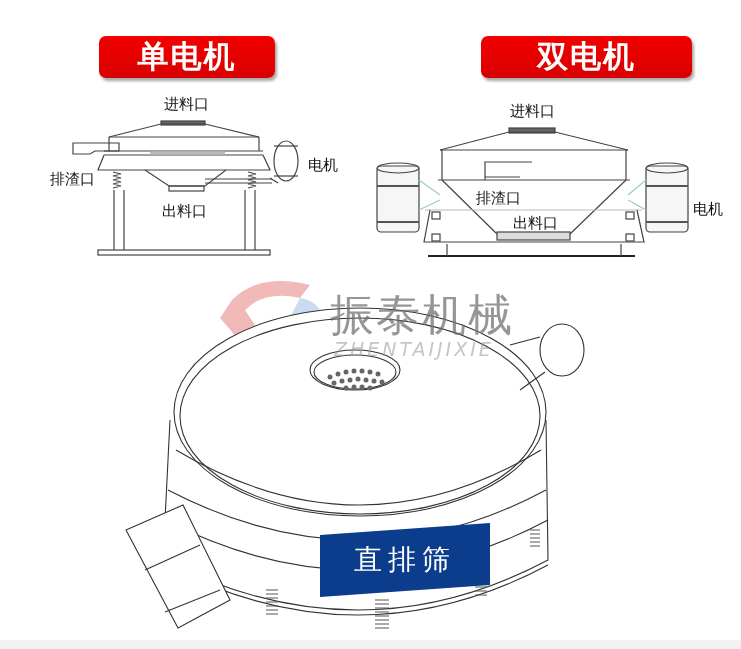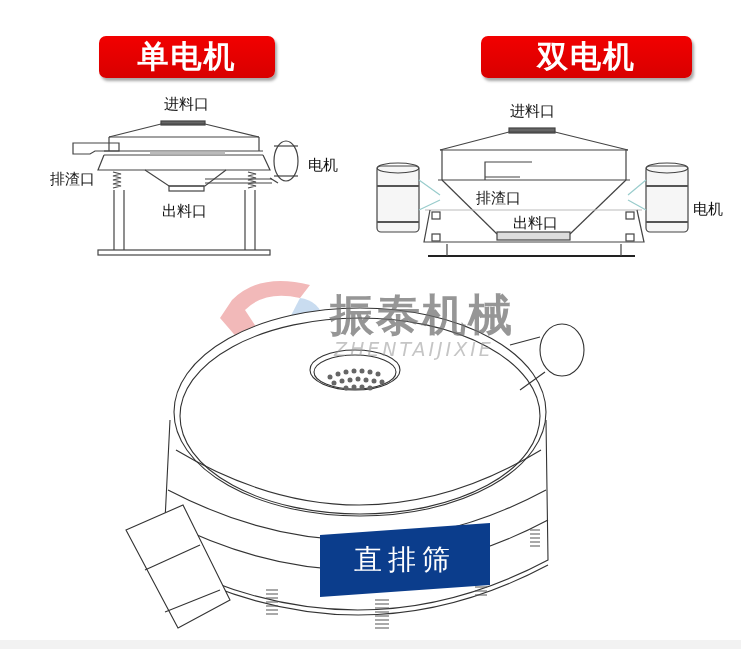--- a/index.html
+++ b/index.html
@@ -7,21 +7,21 @@
          font-family: "DejaVu Sans", sans-serif; }
   .red-badge {
     position: absolute; height: 42px; border-radius: 7px;
     background: linear-gradient(#f20000, #d80000);
     box-shadow: 2px 3px 3px rgba(0,0,0,0.35);
     color: #fff; font-size: 31px; font-weight: bold; letter-spacing: 2px;
     display: flex; align-items: center; justify-content: center;
   }
   .lbl { position: absolute; font-size: 15px; color: #111; white-space: nowrap; }
   svg { position: absolute; left: 0; top: 0; }
-  .watermark-cn { position: absolute; font-size: 44px; font-weight: bold; color: rgba(110,110,110,0.72);
+  .watermark-cn { position: absolute; font-size: 44px; font-weight: normal; color: rgba(110,110,110,0.72);
                   letter-spacing: 2px; }
   .watermark-en { position: absolute; font-size: 19px; color: rgba(150,150,150,0.55); letter-spacing: 3px; }
   .blue-plate { position: absolute; color: #fff; font-size: 28px; letter-spacing: 6px;
                 display: flex; align-items: center; justify-content: center; }
   .bottom-strip { position: absolute; left: 0; top: 640px; width: 741px; height: 9px; background: #f2f2f2; }
 </style>
 </head>
 <body>
 
 <div class="red-badge" style="left:99px; top:36px; width:176px;">

